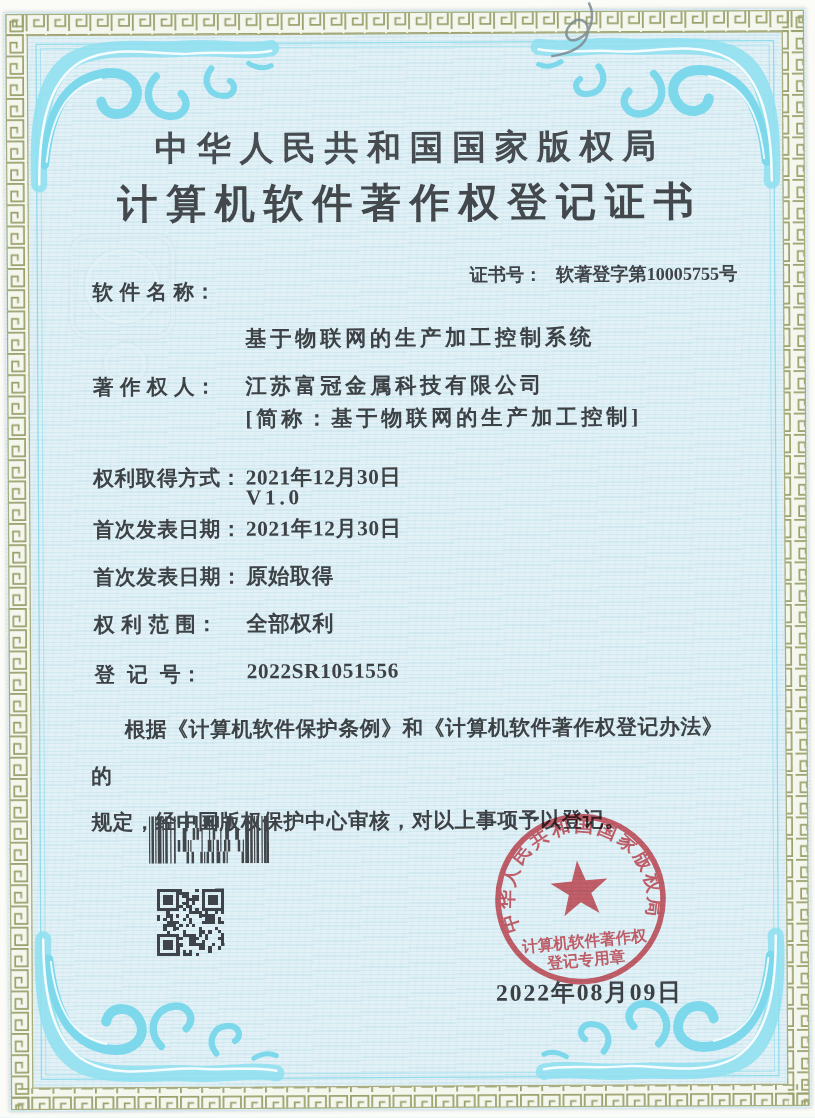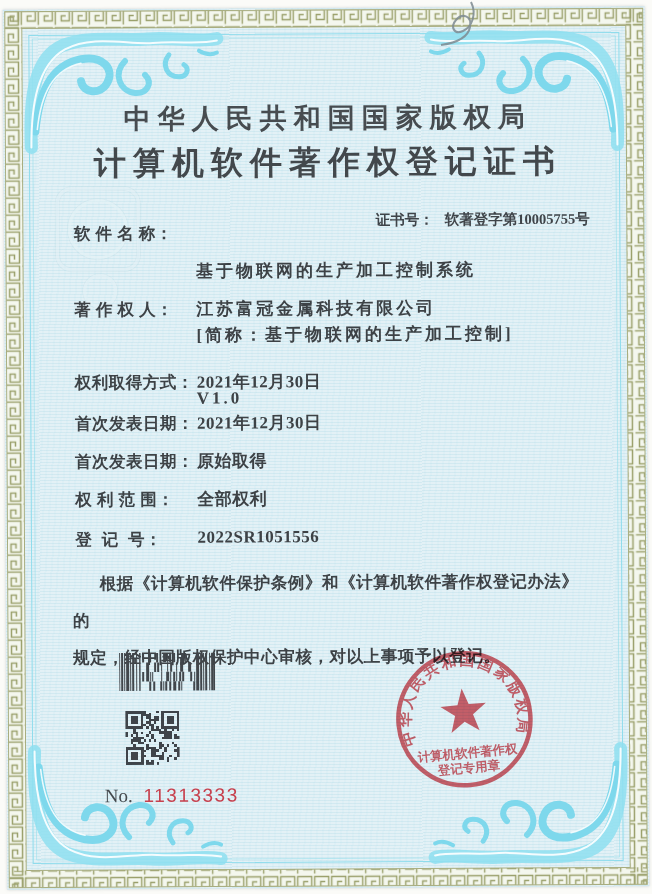--- a/index.html
+++ b/index.html
@@ -465,33 +465,30 @@
         <rect x="3" y="20" width="1" height="1" fill="#3f444a"></rect>
         <rect x="4" y="20" width="1" height="1" fill="#3f444a"></rect>
         <rect x="5" y="20" width="1" height="1" fill="#3f444a"></rect>
         <rect x="6" y="20" width="1" height="1" fill="#3f444a"></rect>
         <rect x="8" y="20" width="1" height="1" fill="#3f444a"></rect>
         <rect x="9" y="20" width="1" height="1" fill="#3f444a"></rect>
         <rect x="10" y="20" width="1" height="1" fill="#3f444a"></rect>
         <rect x="12" y="20" width="1" height="1" fill="#3f444a"></rect>
       </svg>
 
-    <div class="serial">
-      <span class="serial-label">No.</span>
-      <span class="serial-value">11313333</span>
-    </div>
 
     <svg class="seal" viewBox="0 0 150 150">
       <g transform="rotate(-5 75 75)" opacity=".9">
         <circle cx="75" cy="75" r="66" fill="none" stroke="#d4444e" stroke-width="4.5"></circle>
         <path id="sealArc" d="M 28.2 102 A 54 54 0 1 1 121.8 102" fill="none"></path>
         <text font-size="15" font-weight="700" fill="#d4444e" letter-spacing="2.5">
           <textPath href="#sealArc" startOffset="50%" text-anchor="middle">中华人民共和国国家版权局</textPath>
         </text>
         <path d="M75 44 L80.6 60.3 L97.8 60.6 L84 70.9 L89.1 87.4 L75 77.5 L60.9 87.4 L66 70.9 L52.2 60.6 L69.4 60.3 Z" fill="#d4444e"></path>
         <text x="75" y="113" text-anchor="middle" font-size="12.5" font-weight="700" fill="#d4444e">计算机软件著作权</text>
         <text x="75" y="128" text-anchor="middle" font-size="12.5" font-weight="700" fill="#d4444e">登记专用章</text>
       </g>
     </svg>
 
+    <div class="issue-date">2022年08月09日</div>
 
   </div>
 </div>
 
 </body></html>

